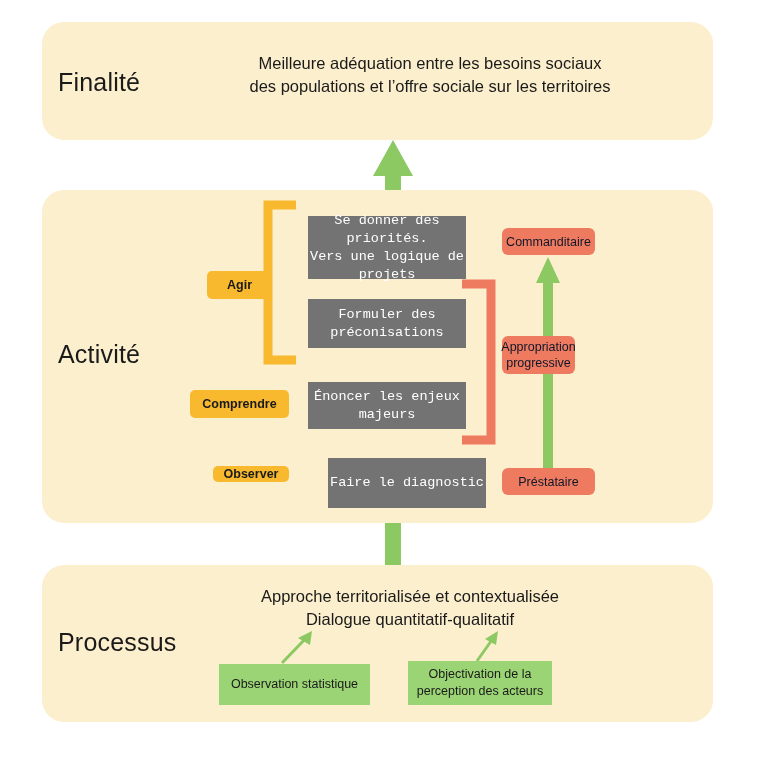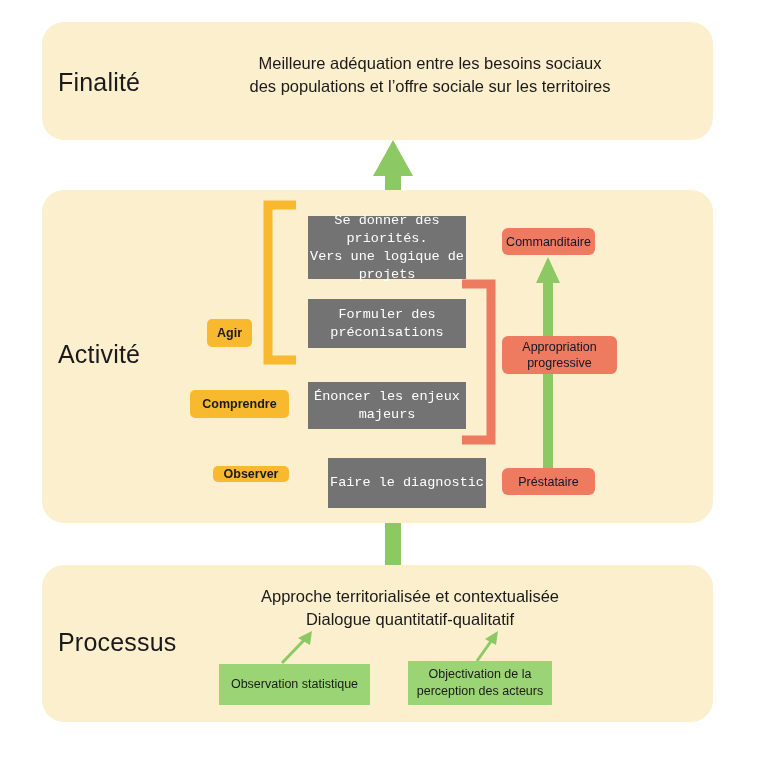--- a/index.html
+++ b/index.html
@@ -92,27 +92,27 @@
     line-height: 17px;
   }
 
   
   #blue-priorites   { left: 308px; top: 216px; width: 158px; height: 63px; }
   #blue-preconis    { left: 308px; top: 299px; width: 158px; height: 49px; }
   #blue-enjeux      { left: 308px; top: 382px; width: 158px; height: 47px; }
   #blue-diagnostic  { left: 308px; top: 458px; width: 158px; height: 50px; margin-left: 20px; }
 
   
-  #amber-agir       { left: 207px; top: 271px; width: 45px;  height: 28px; margin-top: 48px; }
+  #amber-agir       { left: 207px; top: 271px; width: 65px;  height: 28px; }
   #amber-comprendre { left: 190px; top: 390px; width: 99px;  height: 28px; }
   #amber-observer   { left: 202px; top: 466px; width: 76px;  height: 16px; margin-left: 11px; }
 
   
   #salmon-commanditaire { left: 502px; top: 228px; width: 93px; height: 27px; }
-  #salmon-appropriation { left: 502px; top: 336px; width: 115px; height: 38px; }
+  #salmon-appropriation { left: 502px; top: 336px; width: 73px; height: 38px; }
   #salmon-prestataire   { left: 502px; top: 468px; width: 93px; height: 27px; }
 
   
   #green-observation  { left: 219px; top: 664px; width: 151px; height: 41px; text-align: right; }
   #green-objectivation{ left: 408px; top: 661px; width: 144px; height: 44px; }
 
   
   .overlay {
     position: absolute;
     left: 0;

